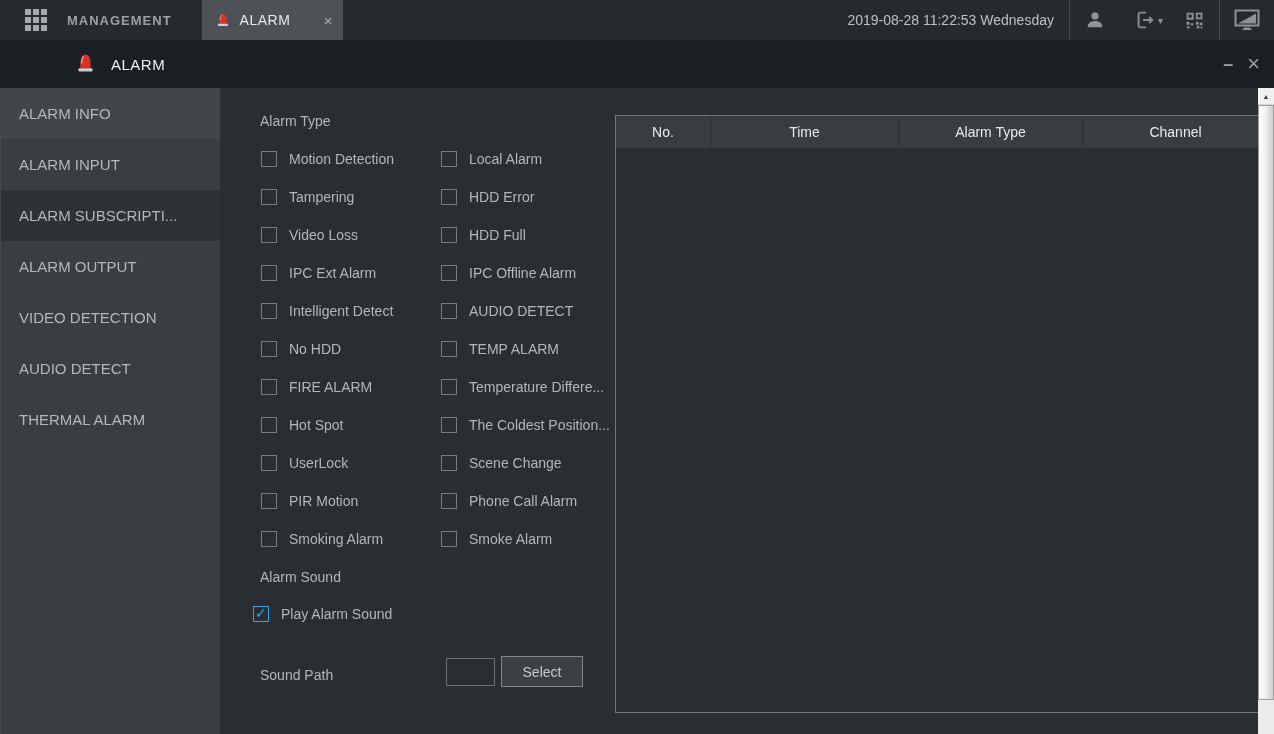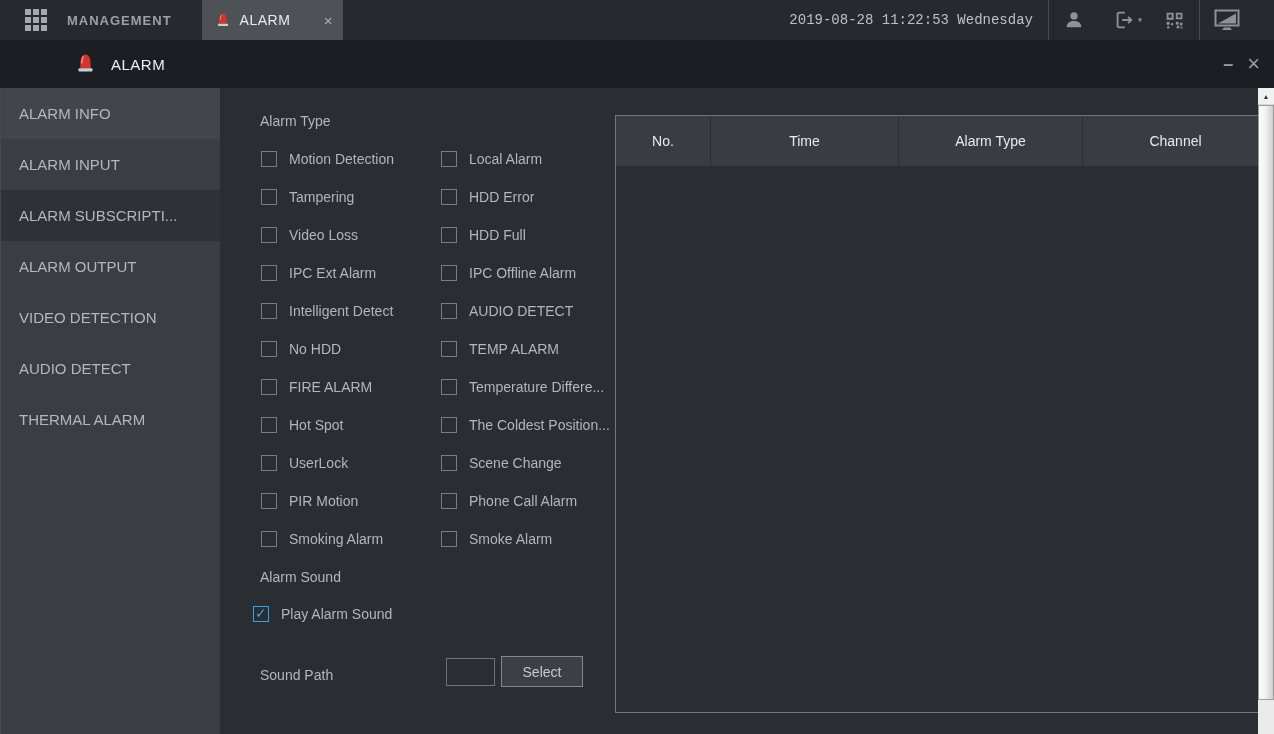--- a/index.html
+++ b/index.html
@@ -10,21 +10,21 @@
   
   .topbar { height:40px; background:#26292e; display:flex; align-items:center; flex:none; }
   .grid-icon { margin-left:25px; display:grid; grid-template-columns:repeat(3,6px);
     grid-template-rows:repeat(3,6px); gap:2px; cursor:pointer; }
   .grid-icon span { background:#a4a7ac; }
   .menu-label { margin-left:20px; color:#9da0a5; font-size:13px; font-weight:bold; letter-spacing:1px; }
   .tab { margin-left:30px; width:141px; height:40px; background:#4e5156; display:flex;
     align-items:center; padding:0 10px 0 13px; cursor:pointer; }
   .tab-label { color:#e9eaec; font-size:14px; margin-left:9px; letter-spacing:0.5px; }
   .tab-close { margin-left:auto; color:#b0b3b8; font-size:15px; line-height:1; cursor:pointer; }
-  .topbar-right { margin-left:auto; display:flex; align-items:center; height:100%; padding-right:20px;font-family:Liberation Mono, monospace; }
+  .topbar-right { margin-left:auto; display:flex; align-items:center; height:100%; padding-right:0; }
   .datetime { color:#bdc0c5; font-size:14px; margin-right:15px; }
   .vdiv { width:1px; height:40px; background:#45484d; }
   .tb-icon { width:50px; display:flex; align-items:center; justify-content:center; cursor:pointer; }
   .caret { color:#8e9196; font-size:10px; margin-left:-12px; margin-right:6px; cursor:pointer; }
 
   
   .titlebar { height:48px; background:#1b1e22; display:flex; align-items:center;
     padding:0 14px 0 75px; flex:none; }
   .title-text { color:#eef0f2; font-size:15px; margin-left:15px; letter-spacing:0.5px; }
   .win-ctrls { margin-left:auto; display:flex; align-items:center; gap:14px; }
@@ -58,21 +58,21 @@
   .sound-path-label { left:40px; top:579px; }
   .sound-path-input { position:absolute; left:226px; top:570px; width:49px; height:28px;
     background:transparent; border:1px solid #6f7277; color:#d0d3d8; font-size:13px;
     padding:0 4px; outline:none; }
   .select-btn { position:absolute; left:281px; top:568px; width:82px; height:31px;
     background:#3c3f44; border:1px solid #84878c; color:#c8cbd0; font-size:14px; cursor:pointer; }
 
   
   .alarm-table { position:absolute; left:395px; top:27px; width:654px; height:598px;
     border:1px solid #73767b; display:flex; flex-direction:column; }
-  .thead { display:flex; height:50px; background:#393c41; flex:none; }
+  .thead { display:flex; height:32px; background:#393c41; flex:none; }
   .th { display:flex; align-items:center; justify-content:center; color:#eaeaec;
     font-size:14px; border-right:1px solid #2a2d32; }
   .th:nth-child(1){ width:95px; } .th:nth-child(2){ width:188px; }
   .th:nth-child(3){ width:184px; } .th:nth-child(4){ flex:1; border-right:none; }
   .tbody { flex:1; }
 
   
   .scrollbar { position:absolute; right:0; top:0; width:16px; height:100%;
     background:#ebebeb; }
   .scroll-up { height:17px; background:#f1f1f1; display:flex; align-items:center;

